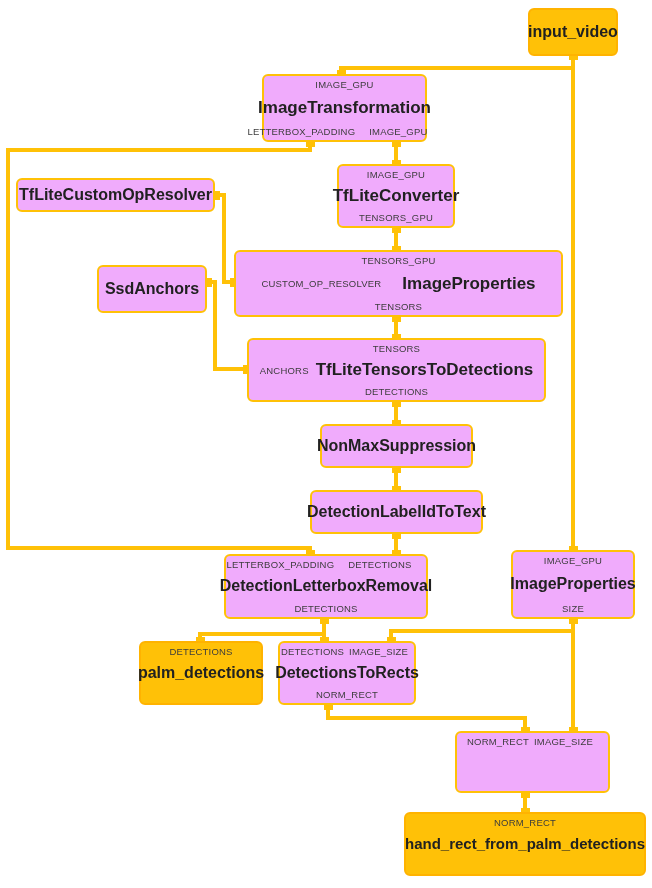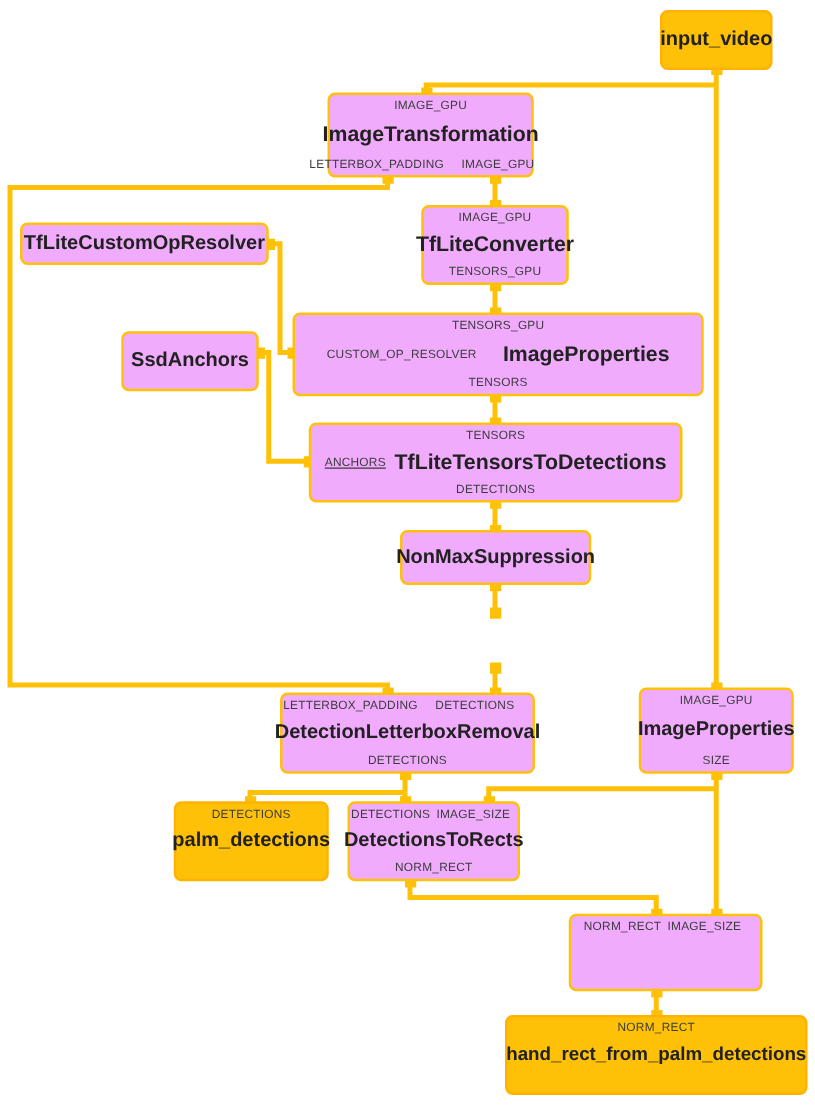--- a/index.html
+++ b/index.html
@@ -152,32 +152,35 @@
     <div class="portrow bot">
       <span class="plabel">TENSORS</span>
     </div>
   </div>
 
   <div class="node" style="left:247px;top:338px;width:299px;height:64px;">
     <div class="portrow top">
       <span class="plabel">TENSORS</span>
     </div>
     <div class="titlewrap">
-      <span class="sidelabel" style="position:static;margin-right:7px;text-decoration:underline;">ANCHORS</span>
+      <span class="sidelabel" style="position:static;margin-right:7px;">ANCHORS</span>
       <span class="title t18">TfLiteTensorsToDetections</span>
     </div>
     <div class="portrow bot">
       <span class="plabel">DETECTIONS</span>
     </div>
   </div>
 
   <div class="node" style="left:320px;top:424px;width:153px;height:44px;">
     <div class="title t16">NonMaxSuppression</div>
   </div>
 
+  <div class="node" style="left:310px;top:490px;width:173px;height:44px;">
+    <div class="title t16">DetectionLabelIdToText</div>
+  </div>
 
   <div class="node" style="left:224px;top:554px;width:204px;height:65px;">
     <div class="portrow top">
       <span class="plabel">LETTERBOX_PADDING</span>
       <span class="plabel sp">DETECTIONS</span>
     </div>
     <div class="title t16">DetectionLetterboxRemoval</div>
     <div class="portrow bot">
       <span class="plabel">DETECTIONS</span>
     </div>

